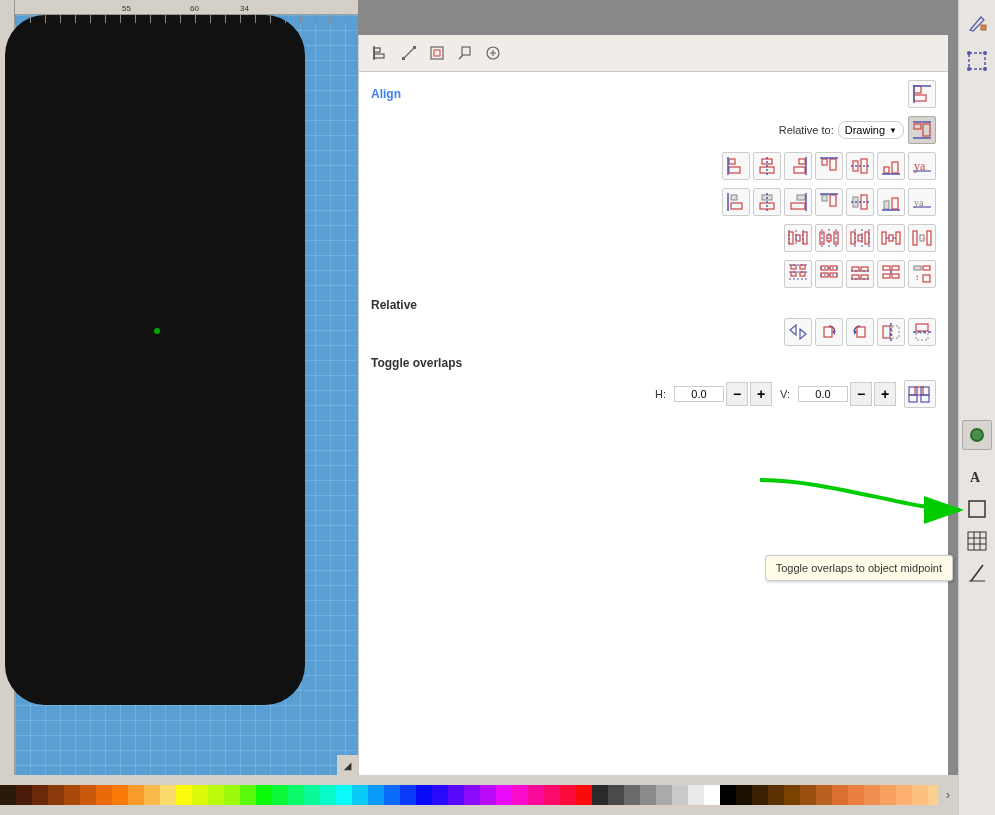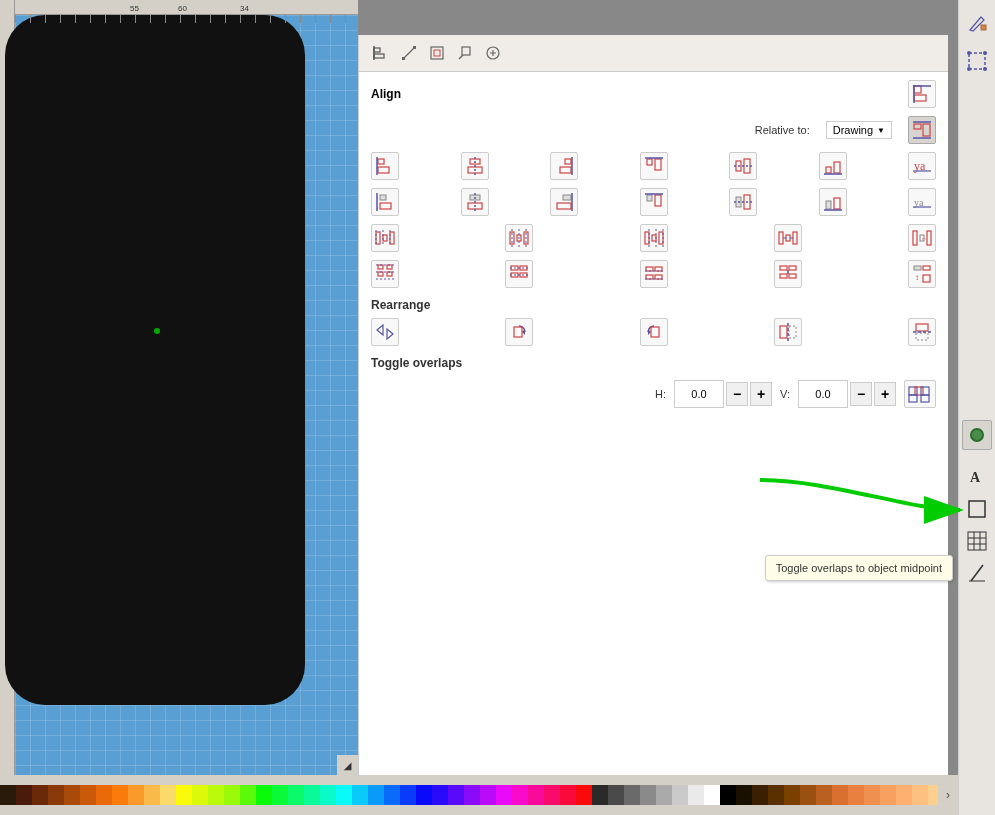--- a/index.html
+++ b/index.html
@@ -84,41 +84,41 @@
       border-left: 1px solid #ccc;
       overflow-y: auto;
     }
 
     
     .relative-to-bar {
       display: flex;
       align-items: center;
       justify-content: flex-end;
       padding: 8px 12px 4px;
-      gap: 16px;
+      gap: 4px;
     }
     .relative-label { font-size: 11px; color: #333; }
     .relative-select {
       display: flex; align-items: center;
       border: 1px solid #ccc;
-      border-radius: 0;
+      border-radius: 8px;
       padding: 2px 6px;
       background: #fff;
       font-size: 11px;
       cursor: pointer;
       gap: 4px;
       justify-content: space-between;
     }
     .select-arrow { font-size: 8px; }
 
     .icon-grid {
       display: flex;
       flex-wrap: wrap;
       gap: 3px;
-      justify-content: space-between;
+      justify-content: flex-end;
       padding: 4px 12px;
     }
     .icon-btn {
       width: 28px; height: 28px;
       border: 1px solid #ccc;
       border-radius: 2px;
       cursor: pointer;
       display: flex; align-items: center; justify-content: center;
       background: #f8f8f8;
       font-size: 10px;
@@ -136,21 +136,21 @@
       display: flex; align-items: center;
       padding: 8px 12px;
       gap: 8px;
       justify-content: flex-end;
     }
     .overlap-label { font-size: 11px; color: #333; }
     .number-input-group {
       display: flex; align-items: center; gap: 2px;
     }
     .num-input {
-      width: 50px; height: 28px;
+      width: 50px; height: 16px;
       border: 1px solid #ccc;
       text-align: center;
       font-size: 11px;
       padding: 0 4px;
     }
     .num-btn {
       width: 22px; height: 24px;
       border: 1px solid #ccc;
       background: #f0f0f0;
       cursor: pointer;
@@ -251,22 +251,22 @@
       cursor: pointer;
     }
     .dot { width: 3px; height: 3px; background: #888; border-radius: 50%; }
 
   </style>
 </head>
 <body>
 
 <div class="canvas-area">
   <div class="canvas-ruler-top">
-    <div class="ruler-mark" style="left:130px">55</div>
-    <div class="ruler-mark" style="left:178px">60</div>
+    <div class="ruler-mark" style="left:122px">55</div>
+    <div class="ruler-mark" style="left:190px">60</div>
     <div class="ruler-mark" style="left:240px">34</div>
   </div>
   <div class="canvas-ruler-left"></div>
   <div class="canvas-grid"></div>
   <div class="canvas-shape"></div>
 
   <div style="position:absolute;top:328px;left:154px;width:6px;height:6px;border-radius:50%;background:#00aa00;z-index:10;"></div>
 
   <div style="position:absolute;top:15px;left:15px;right:0;height:8px;background:repeating-linear-gradient(90deg, #888 0px, #888 1px, transparent 1px, transparent 15px);"></div>
 </div>
@@ -308,21 +308,21 @@
     </div>
     <div class="toolbar-btn">
       <svg width="16" height="16" viewBox="0 0 16 16">
         <circle cx="8" cy="8" r="6" fill="none" stroke="#666" stroke-width="1.2"></circle>
         <path d="M8 5 v6 M5 8 h6" stroke="#666" stroke-width="1.2"></path>
       </svg>
     </div>
   </div>
 
   <div style="display:flex;align-items:center;padding:8px 12px 0;">
-    <div style="font-weight:bold;font-size:12px;color:#000000;flex:1;">Align</div>
+    <div style="font-weight:bold;font-size:12px;color:#3b82f6;flex:1;">Align</div>
     <div style="display:flex;align-items:center;gap:6px;">
 
       <div style="width:28px;height:28px;border:1px solid #ccc;border-radius:2px;background:#f8f8f8;display:flex;align-items:center;justify-content:center;">
         <svg width="18" height="18" viewBox="0 0 18 18">
           <rect x="1" y="1" width="7" height="7" fill="none" stroke="#c44" stroke-width="1.2"></rect>
           <rect x="1" y="10" width="12" height="6" fill="none" stroke="#c44" stroke-width="1.2"></rect>
           <line x1="1" y1="0" x2="1" y2="18" stroke="#55a" stroke-width="1.5"></line>
           <line x1="0" y1="1" x2="18" y2="1" stroke="#55a" stroke-width="1.5"></line>
         </svg>
       </div>
@@ -543,21 +543,21 @@
     <div class="icon-btn">
       <svg width="20" height="20" viewBox="0 0 20 20">
         <rect x="2" y="2" width="7" height="4" fill="#ddd" stroke="#888" stroke-width="1"></rect>
         <rect x="11" y="2" width="7" height="4" fill="none" stroke="#c44" stroke-width="1.2"></rect>
         <rect x="11" y="11" width="7" height="7" fill="none" stroke="#c44" stroke-width="1.2"></rect>
         <text x="3" y="16" font-size="8" fill="#c44">↕</text>
       </svg>
     </div>
   </div>
 
-  <div class="section-label">Rearrange</div>
+  <div class="section-label">Relative</div>
 
   <div class="icon-grid">
     <div class="icon-btn">
       <svg width="20" height="20" viewBox="0 0 20 20">
         <polygon points="2,8 8,3 8,13" fill="none" stroke="#55a" stroke-width="1.2"></polygon>
         <polygon points="18,12 12,7 12,17" fill="none" stroke="#55a" stroke-width="1.2"></polygon>
       </svg>
     </div>
     <div class="icon-btn">
       <svg width="20" height="20" viewBox="0 0 20 20">

